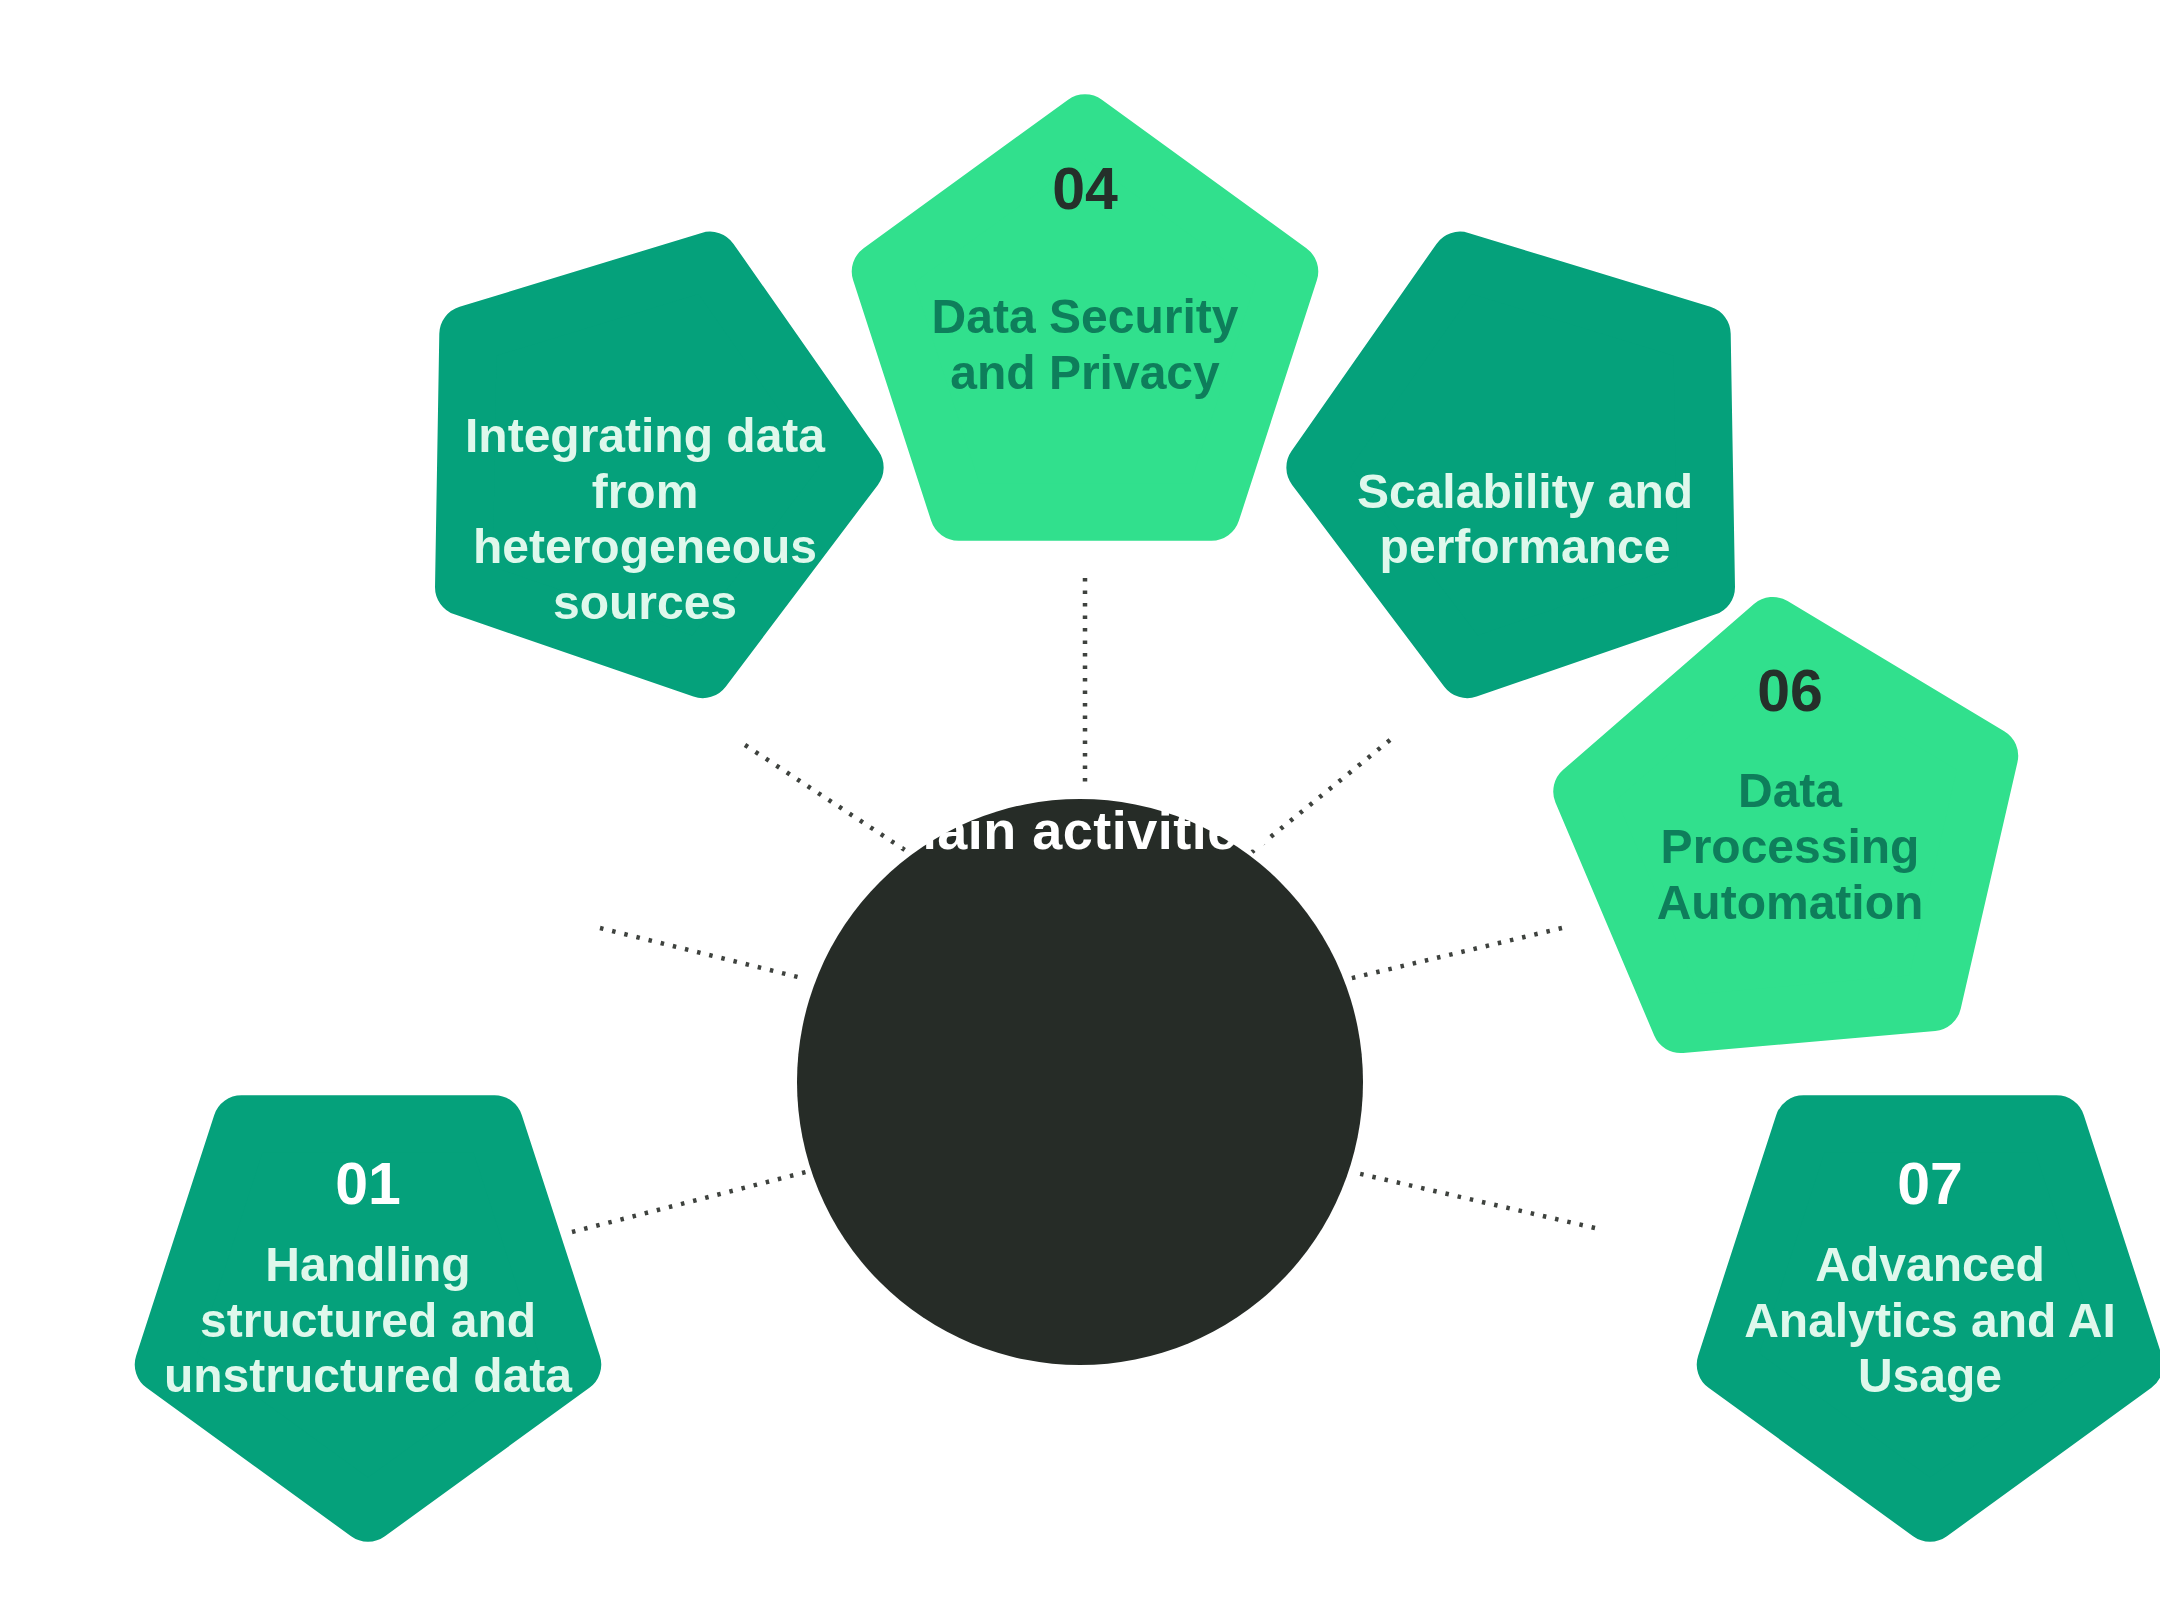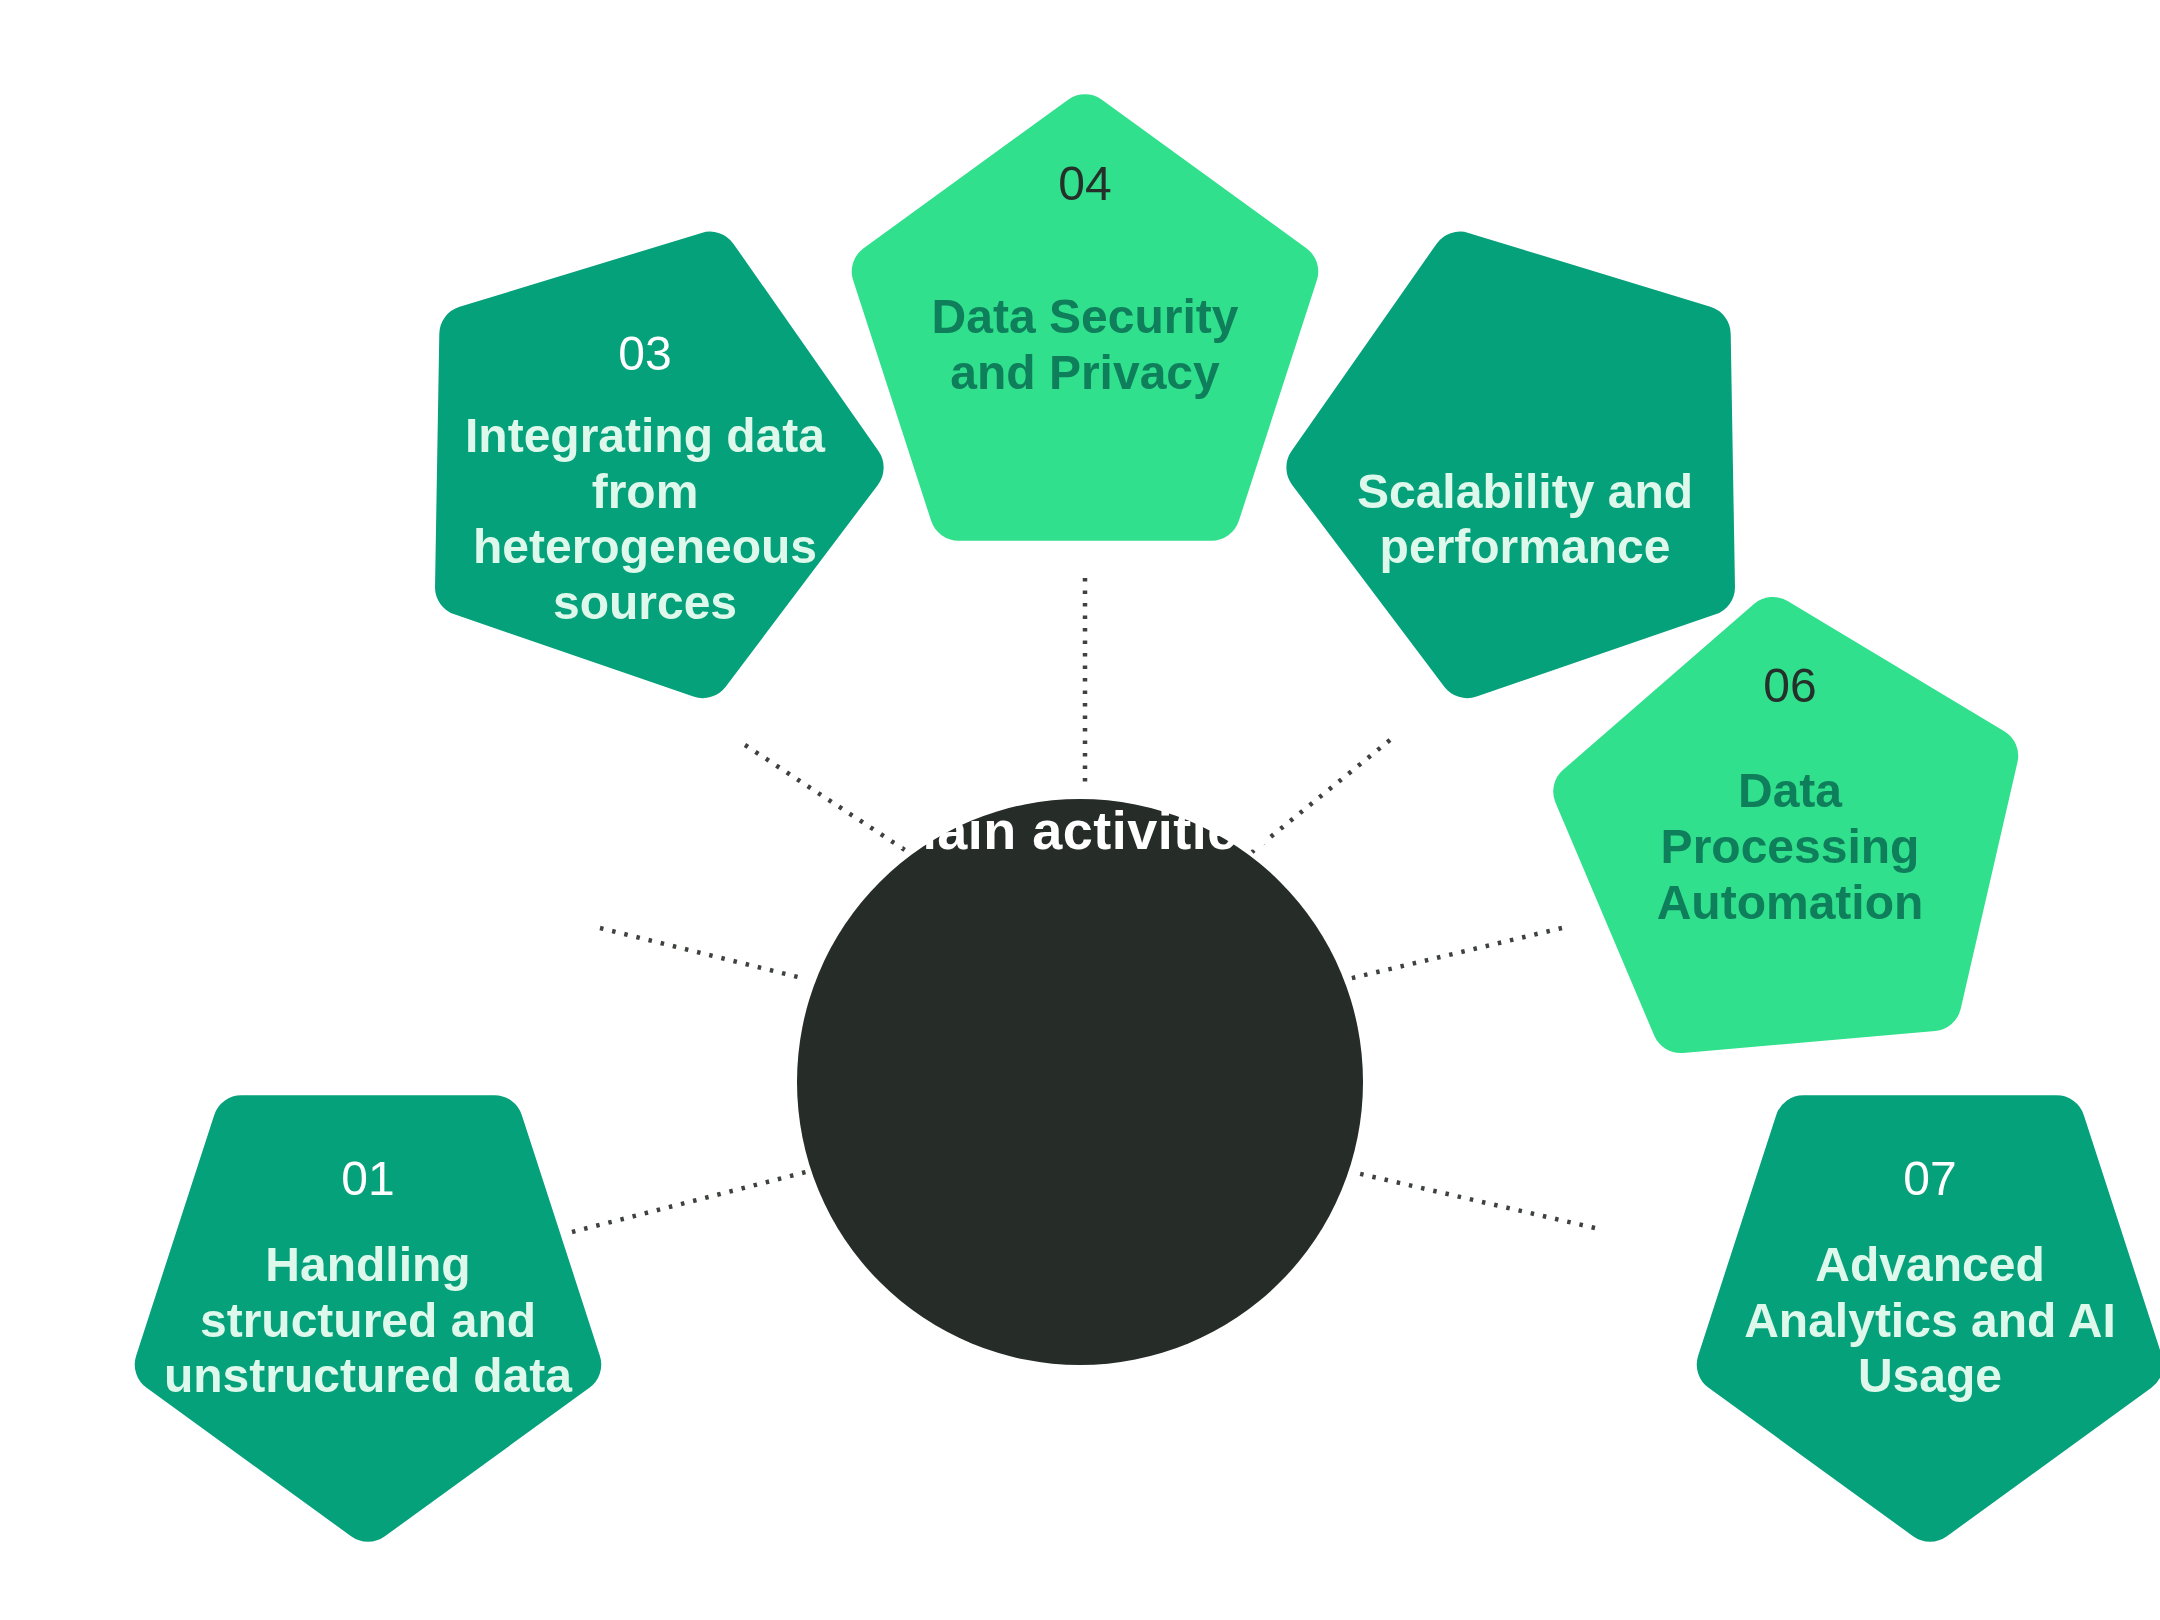--- a/index.html
+++ b/index.html
@@ -71,22 +71,22 @@
   .pent.light .shape polygon { fill: var(--light); stroke: var(--light); }
   .pent .content {
     position: absolute;
     inset: 0;
   }
   .pent .num {
     position: absolute;
     top: 17%;
     left: 0; right: 0;
     text-align: center;
-    font-size: 48px;
-    font-weight: 400;
+    font-size: 59px;
+    font-weight: 700;
     line-height: 1;
   }
   .pent .label {
     position: absolute;
     left: 7%; right: 7%;
     display: flex;
     align-items: center;
     justify-content: center;
     text-align: center;
     font-size: 48px;
@@ -147,21 +147,20 @@
 unstructured data</div>
     </div>
   </div>
 
 
   <div class="pent p3 dark pd-tilt">
     <svg class="shape" viewBox="-2 -2 204 190">
       <polygon points="100,14 181.8,73.4 150.6,169.6 49.4,169.6 18.2,73.4"></polygon>
     </svg>
     <div class="content">
-      <div class="num">03</div>
       <div class="label">Integrating data
 from
 heterogeneous
 sources</div>
     </div>
   </div>
 
   <div class="pent p4 light pu">
     <svg class="shape" viewBox="-2 -2 204 190">
       <polygon points="100,14 181.8,73.4 150.6,169.6 49.4,169.6 18.2,73.4"></polygon>

